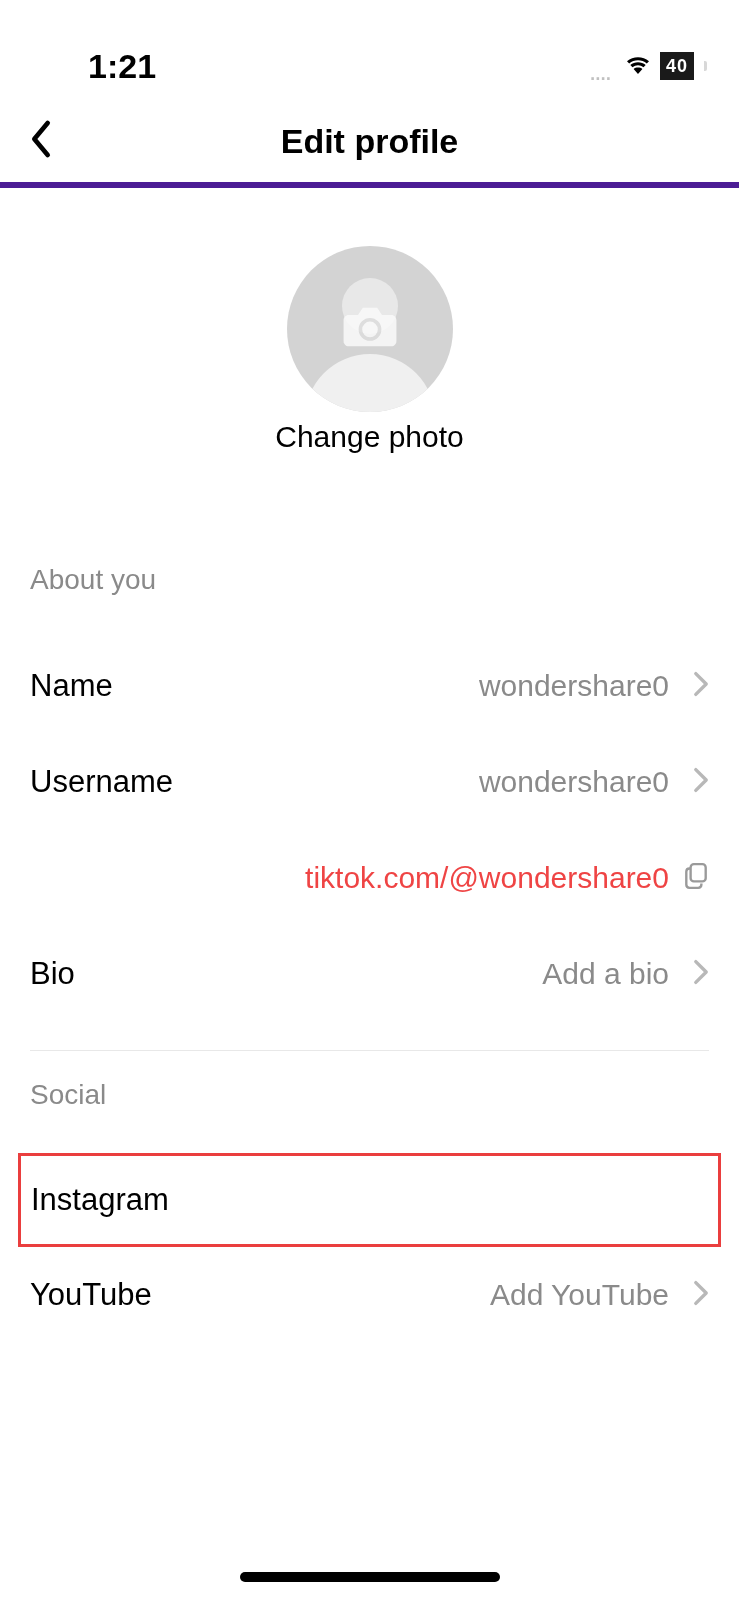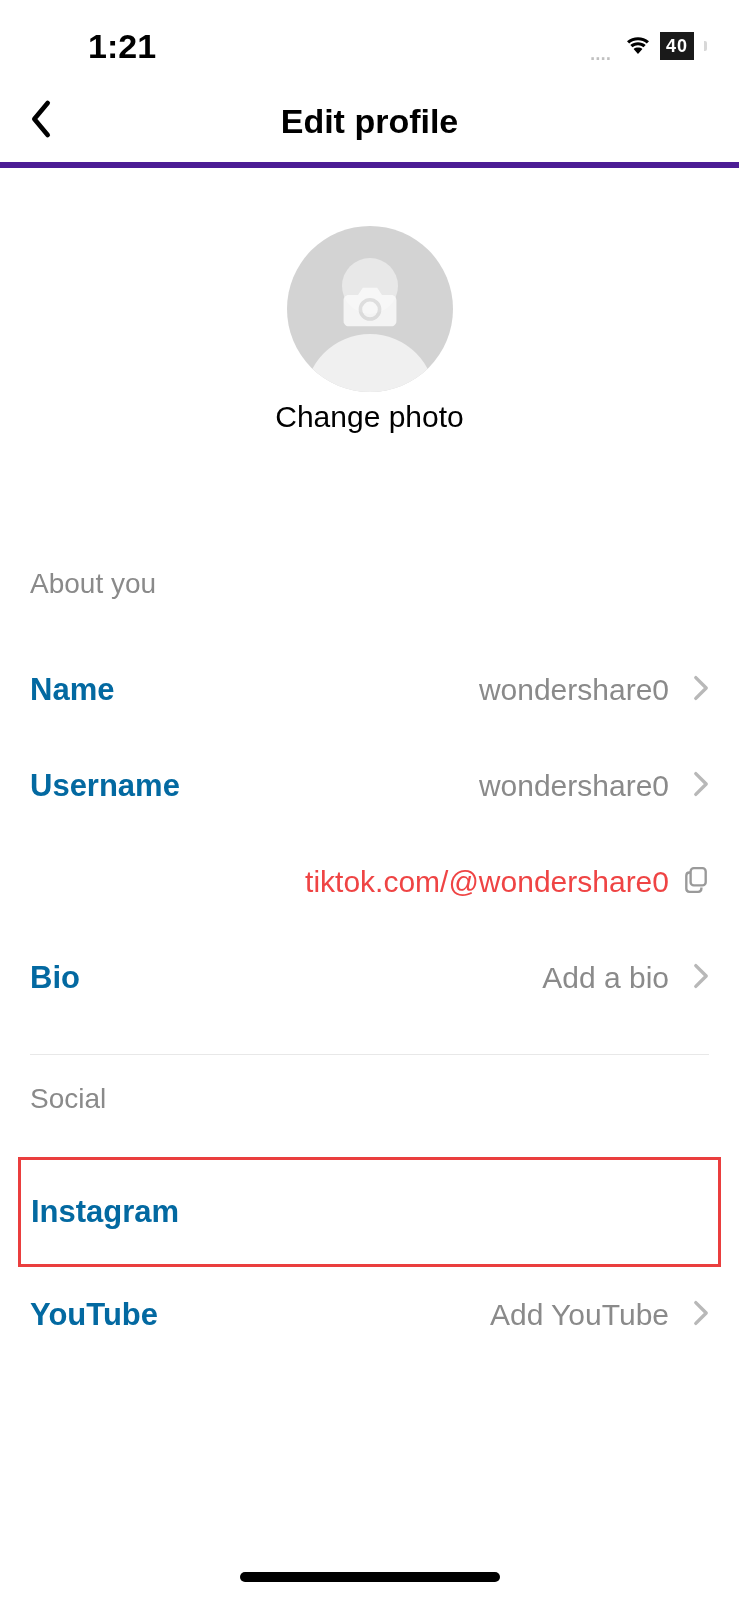--- a/index.html
+++ b/index.html
@@ -15,20 +15,21 @@
       font-family: -apple-system, BlinkMacSystemFont, "Helvetica Neue", Arial, sans-serif;
       position: relative;
       overflow: hidden;
     }
     .status-bar {
       display: flex;
       justify-content: space-between;
       align-items: center;
       padding: 22px 32px 10px 32px;
       height: 80px;
+      margin-top: 20px;
     }
     .status-time {
       font-size: 34px;
       font-weight: 700;
       color: #000;
       margin-left: 56px;
     }
     .status-right {
       display: flex;
       align-items: center;
@@ -134,32 +135,31 @@
       font-weight: 400;
     }
     .section {
       padding: 0 30px;
     }
     .section-title {
       font-size: 28px;
       color: #8a8a8a;
       font-weight: 400;
       margin-bottom: 42px;
-      margin-top: 24px;
     }
     .row {
       display: flex;
       align-items: center;
       justify-content: space-between;
       height: 96px;
     }
     .row-label {
       font-size: 31px;
-      color: #0369a1;
-      font-weight: 700;
+      color: #000000;
+      font-weight: 400;
     }
     .row-right {
       display: flex;
       align-items: center;
       gap: 24px;
     }
     .row-value {
       font-size: 30px;
       color: #8a8a8a;
       font-weight: 400;
@@ -183,21 +183,21 @@
       color: #9a9a9a;
     }
     .divider {
       height: 1px;
       background: #e8e8e8;
       margin: 28px 0 28px 0;
     }
     .highlight-box {
       border: 3px solid #ea3e3e;
       margin: 4px -12px 0 -12px;
-      padding: 8px 10px;
+      padding: 0 10px;
       text-align: right;
     }
     .highlight-box .row {
       height: 88px;
     }
     .home-indicator {
       position: absolute;
       bottom: 18px;
       left: 50%;
       transform: translateX(-50%);

